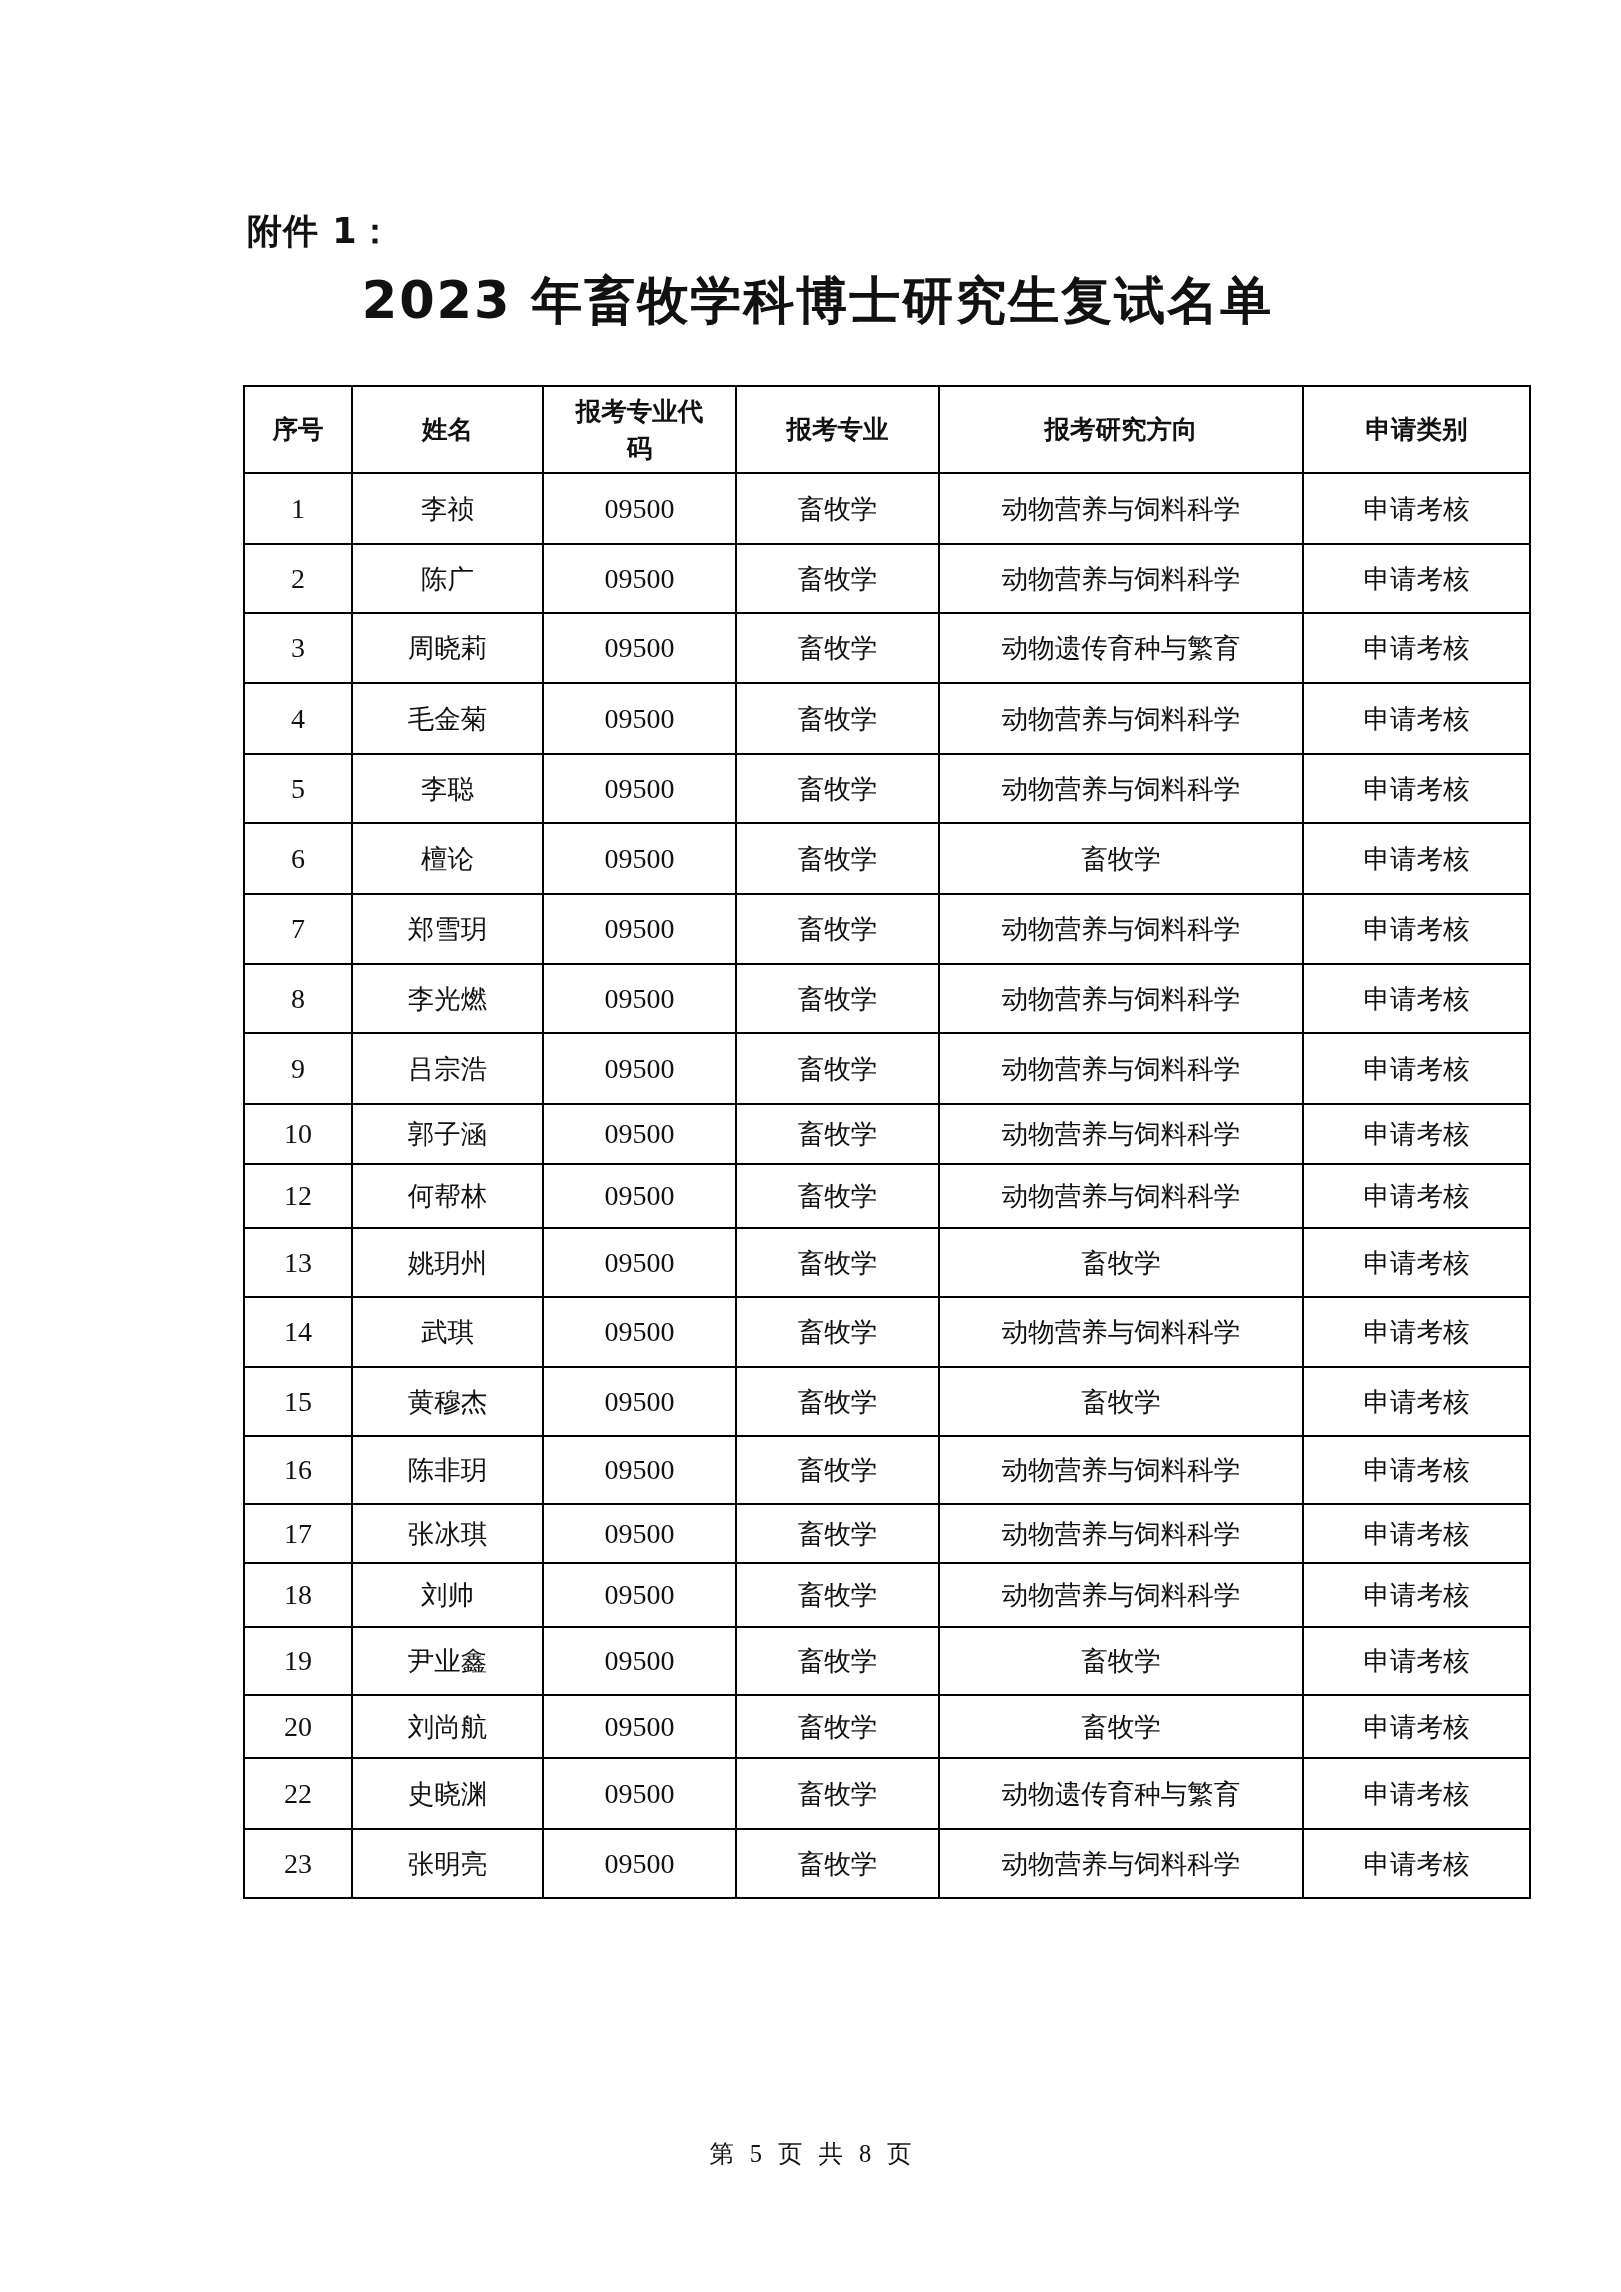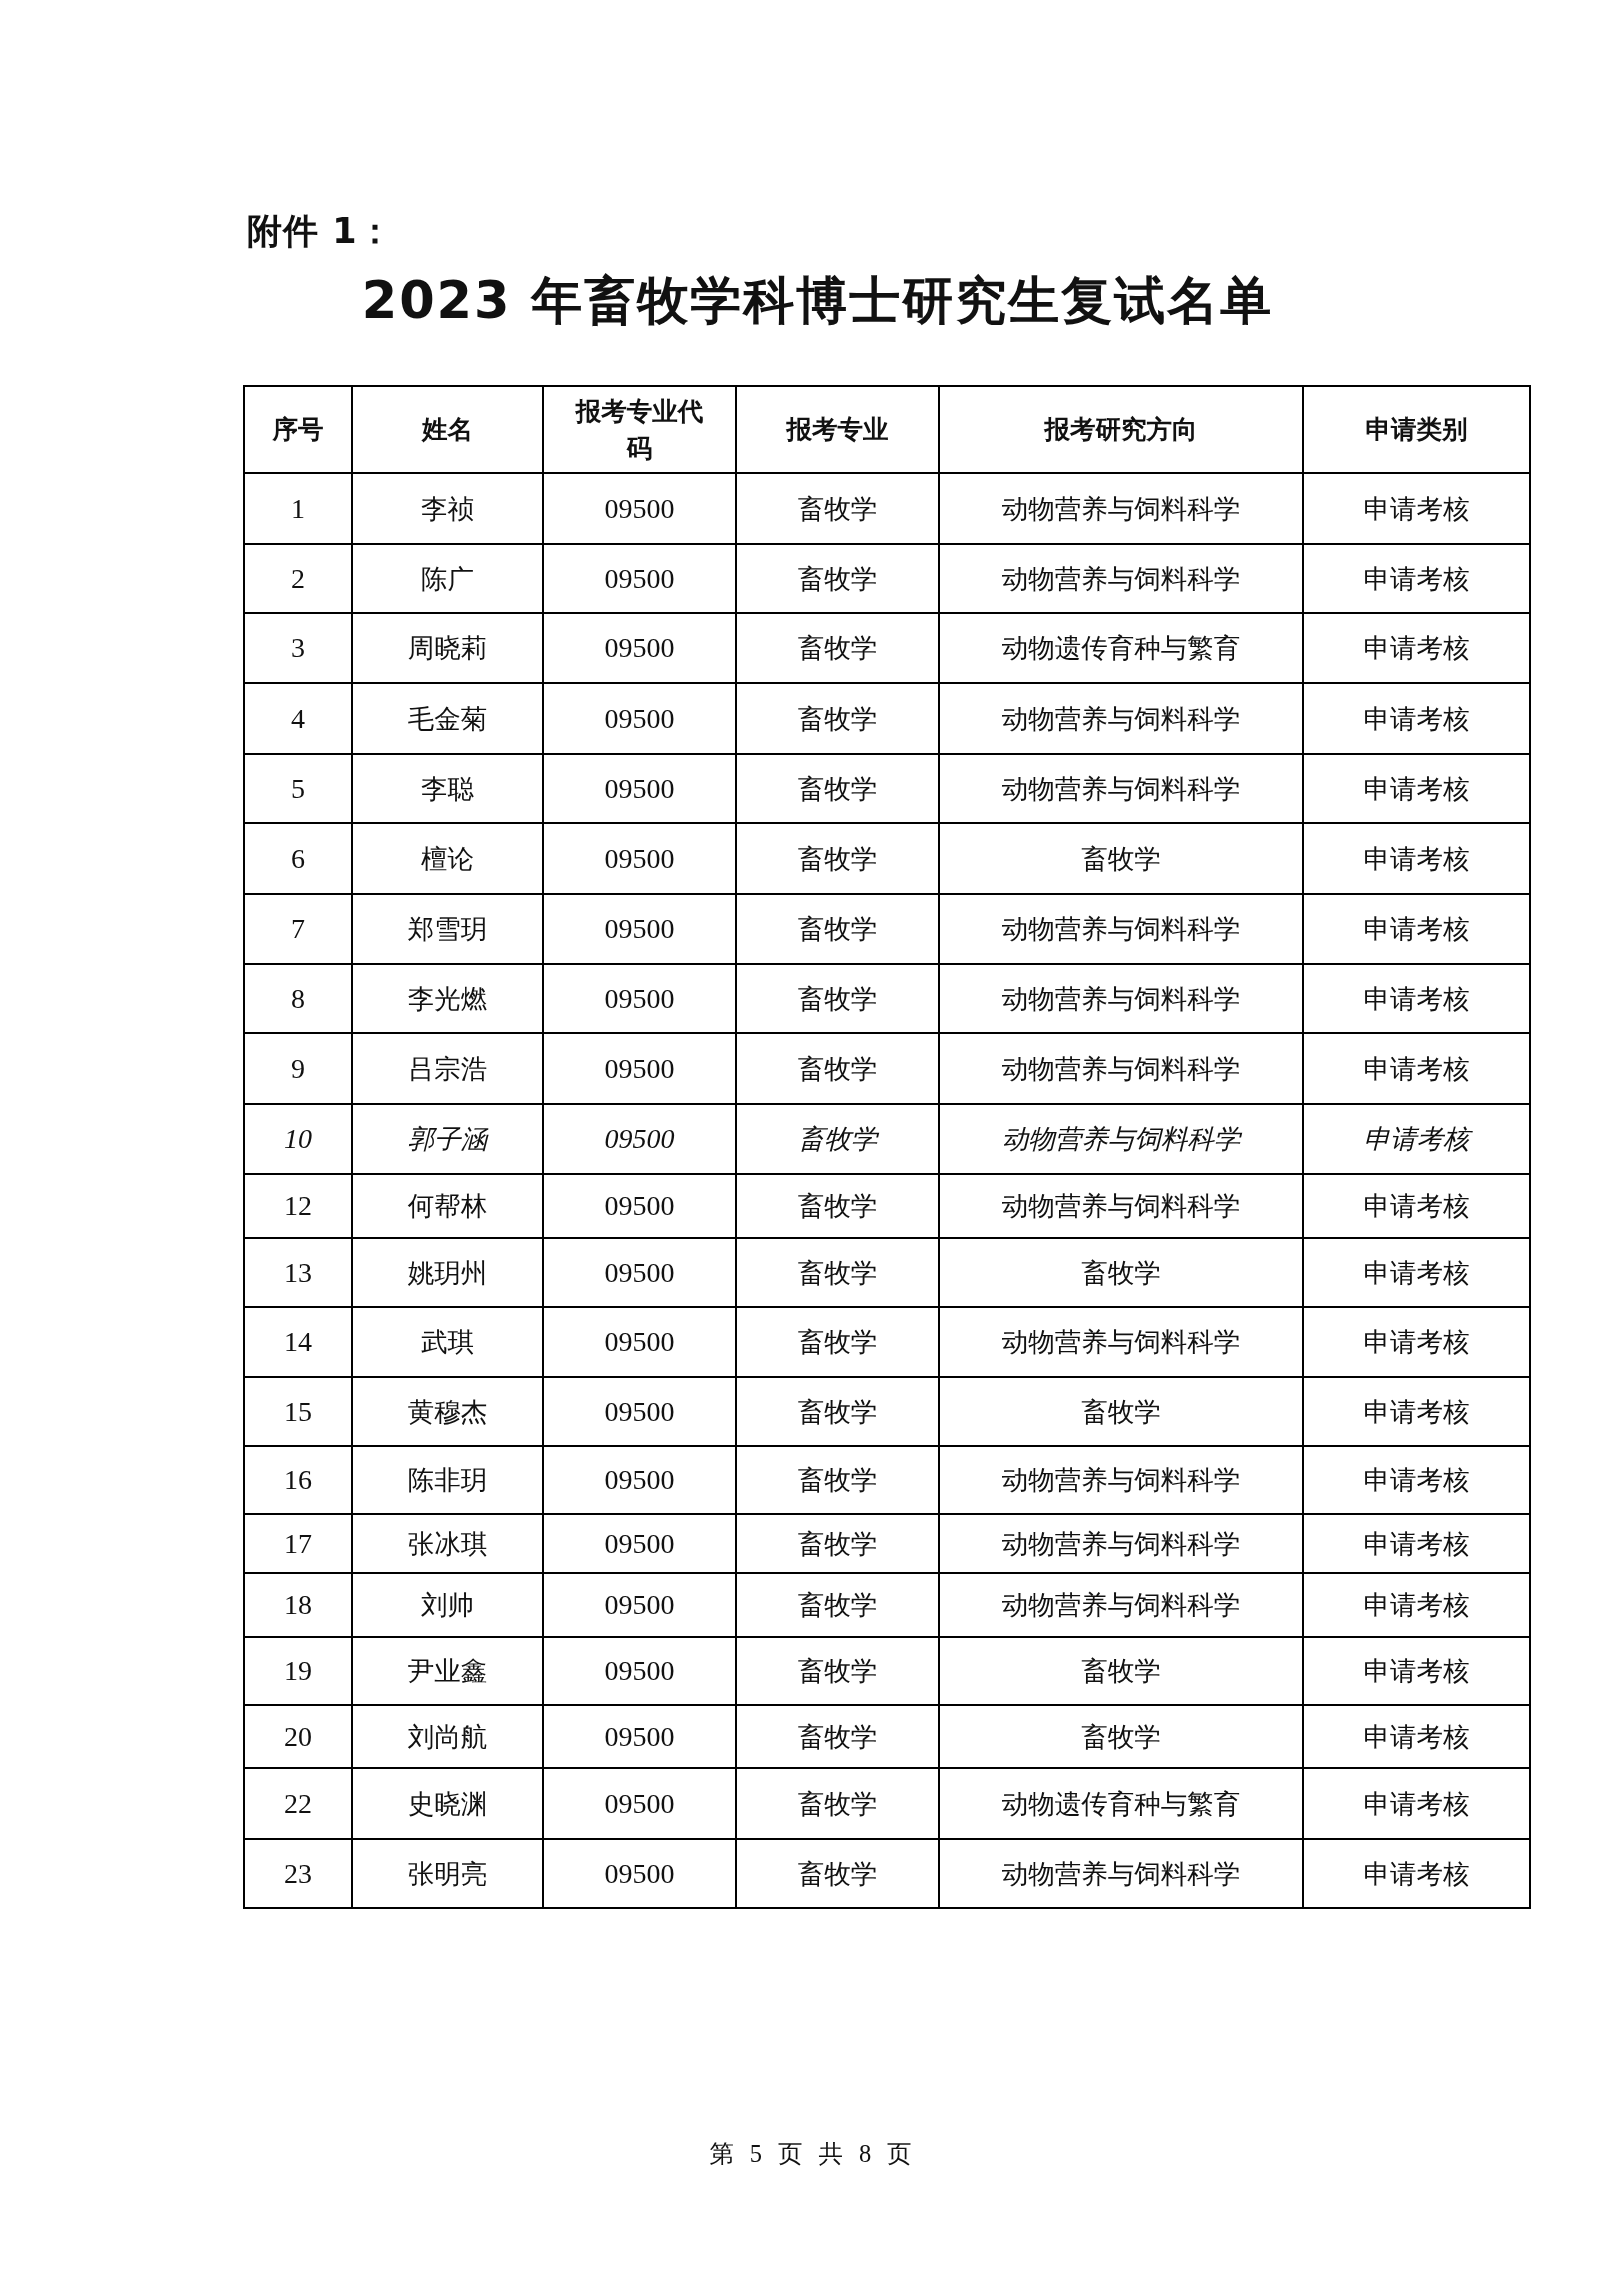--- a/index.html
+++ b/index.html
@@ -105,21 +105,21 @@
         <td>申请考核</td>
       </tr>
       <tr style="height: 71px;">
         <td class="num">9</td>
         <td>吕宗浩</td>
         <td class="code">09500</td>
         <td>畜牧学</td>
         <td>动物营养与饲料科学</td>
         <td>申请考核</td>
       </tr>
-      <tr style="height: 70px; font-style: italic;">
+      <tr style="height: 60px;">
         <td class="num">10</td>
         <td>郭子涵</td>
         <td class="code">09500</td>
         <td>畜牧学</td>
         <td>动物营养与饲料科学</td>
         <td>申请考核</td>
       </tr>
       <tr style="height: 64px; padding-left: 33px;">
         <td class="num">12</td>
         <td>何帮林</td>

